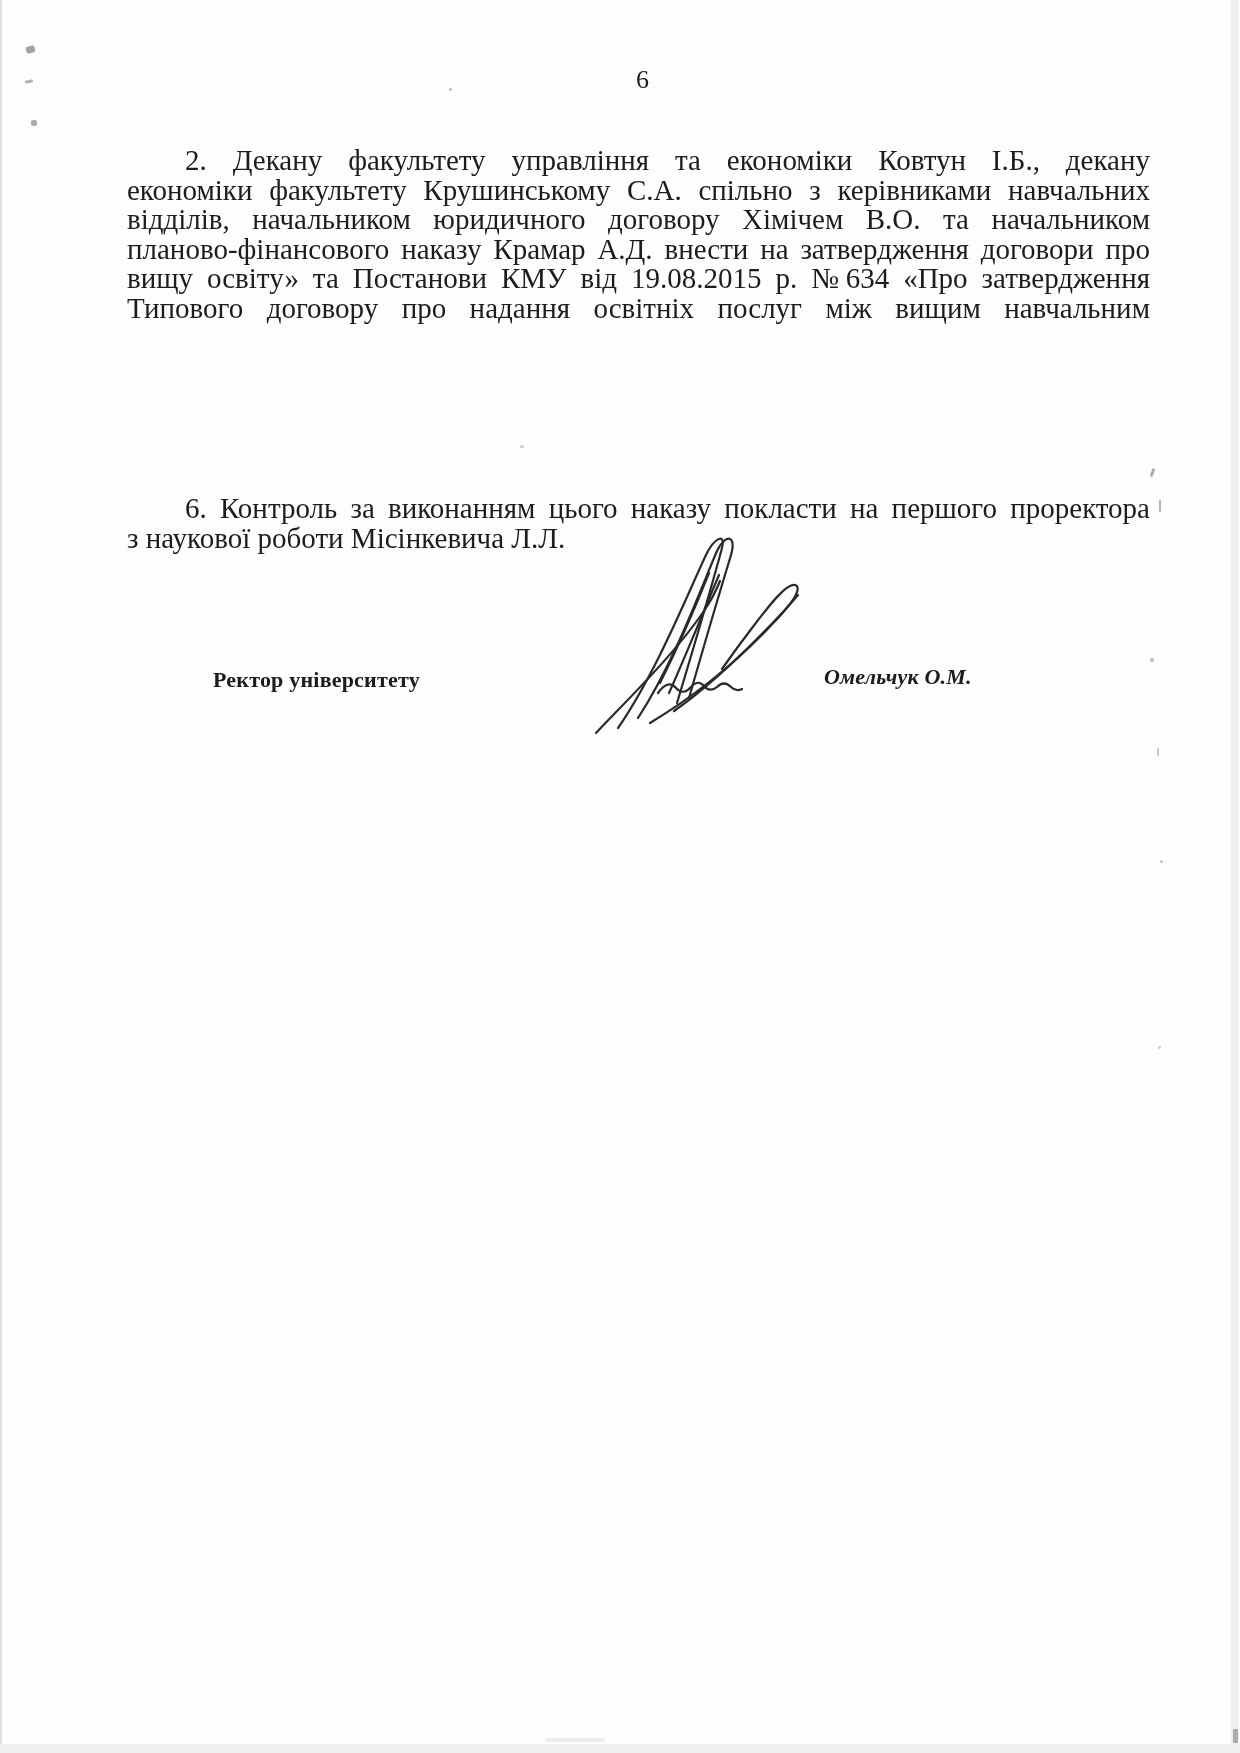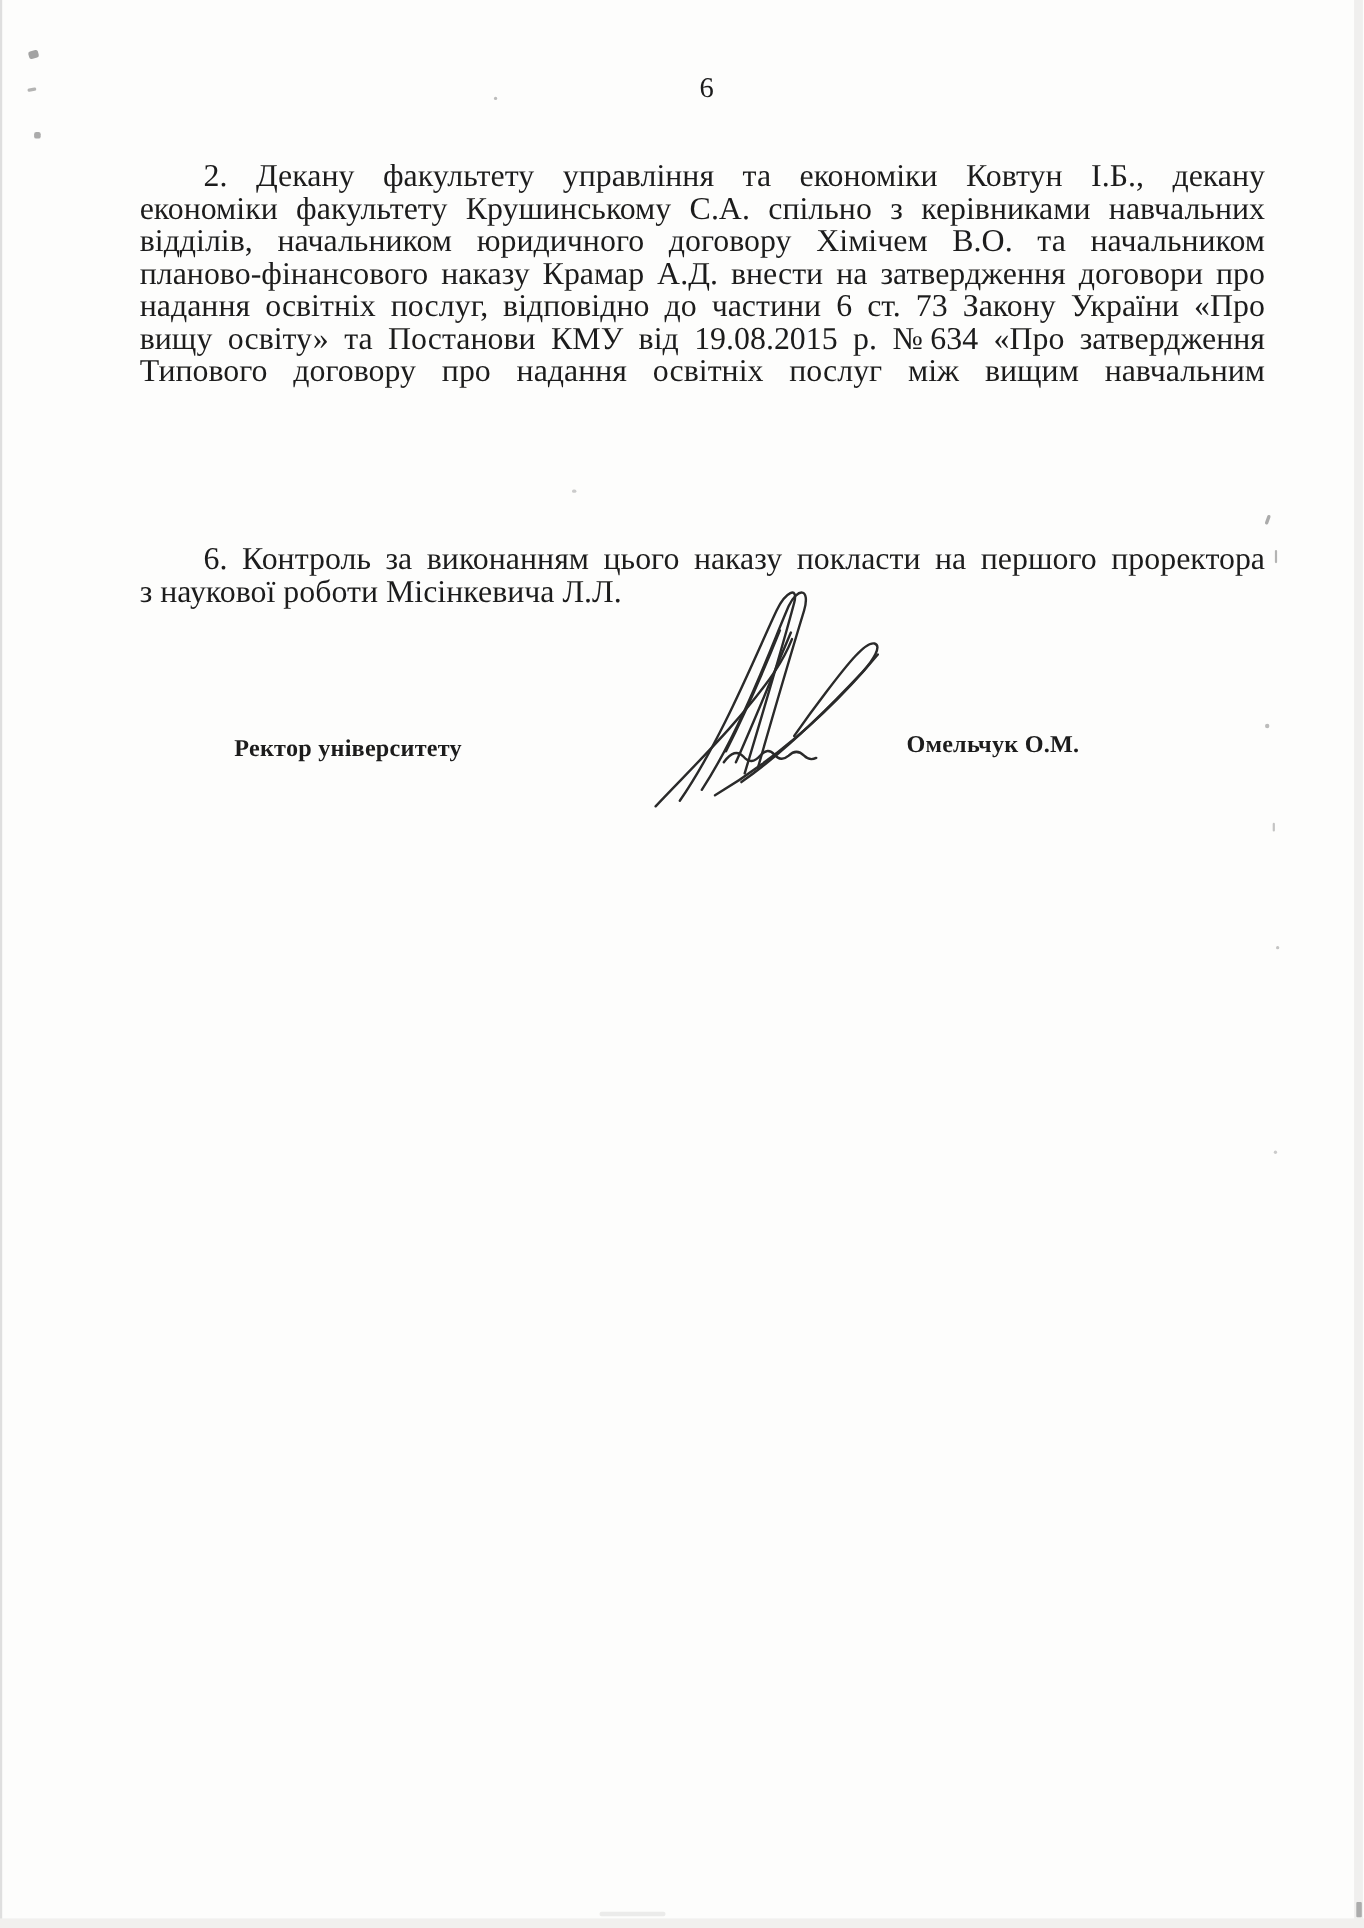--- a/index.html
+++ b/index.html
@@ -25,21 +25,21 @@
   .para .line.jl{text-align-last:justify;}
   .para .line.indent{text-indent:58px;}
   .para2{top:146px;}
   .para3{top:494px;}
   .sig-role,.sig-name{
     position:absolute;
     font-size:22px;font-weight:700;line-height:30px;
     letter-spacing:.2px;
   }
   .sig-role{left:213px;top:665px;}
-  .sig-name{left:824px;top:662px;}
+  .sig-name{left:824px;top:662px;font-style:italic;}
   .sig-svg{position:absolute;left:588px;top:531px;width:228px;height:208px;}
   .sig-svg path{fill:none;stroke:#2a2a2a;stroke-width:2.2;stroke-linecap:round;}
   
   .edge-left{position:absolute;left:0;top:0;width:2px;height:100%;background:#cfcfcf;opacity:.65;}
   .edge-right{position:absolute;right:1px;top:0;width:8px;height:100%;background:#e7e6e5;opacity:.6;}
   .edge-bottom{position:absolute;left:0;bottom:0;width:100%;height:9px;background:#f1f0ee;}
   .corner-mark{position:absolute;right:2px;bottom:10px;width:5px;height:14px;background:#9b9b9b;opacity:.8;border-radius:1px;}
   .speck{position:absolute;background:#5a5a5a;border-radius:2px;}
   .s1{left:26px;top:46px;width:9px;height:7px;opacity:.55;transform:rotate(-15deg);}
   .s2{left:25px;top:80px;width:8px;height:3px;opacity:.45;transform:rotate(-10deg);}
@@ -59,21 +59,20 @@
 
 <div class="page">
 
   <div class="pagenum">6</div>
 
   <div class="para para2">
     <div class="line jl indent">2. Декану факультету управління та економіки Ковтун І.Б., декану</div>
     <div class="line jl">економіки факультету Крушинському С.А. спільно з керівниками навчальних</div>
     <div class="line jl">відділів, начальником юридичного договору Хімічем В.О. та начальником</div>
     <div class="line jl">планово-фінансового наказу Крамар А.Д. внести на затвердження договори про</div>
-    <div class="line jl">надання освітніх послуг, відповідно до частини 6 ст. 73 Закону України «Про</div>
     <div class="line jl">вищу освіту» та Постанови КМУ від 19.08.2015 р. №634 «Про затвердження</div>
     <div class="line jl">Типового договору про надання освітніх послуг між вищим навчальним</div>
   </div>
 
   <div class="para para3">
     <div class="line jl indent">6. Контроль за виконанням цього наказу покласти на першого проректора</div>
     <div class="line">з наукової роботи Місінкевича Л.Л.</div>
   </div>
 
   <div class="sig-role">Ректор університету</div>

